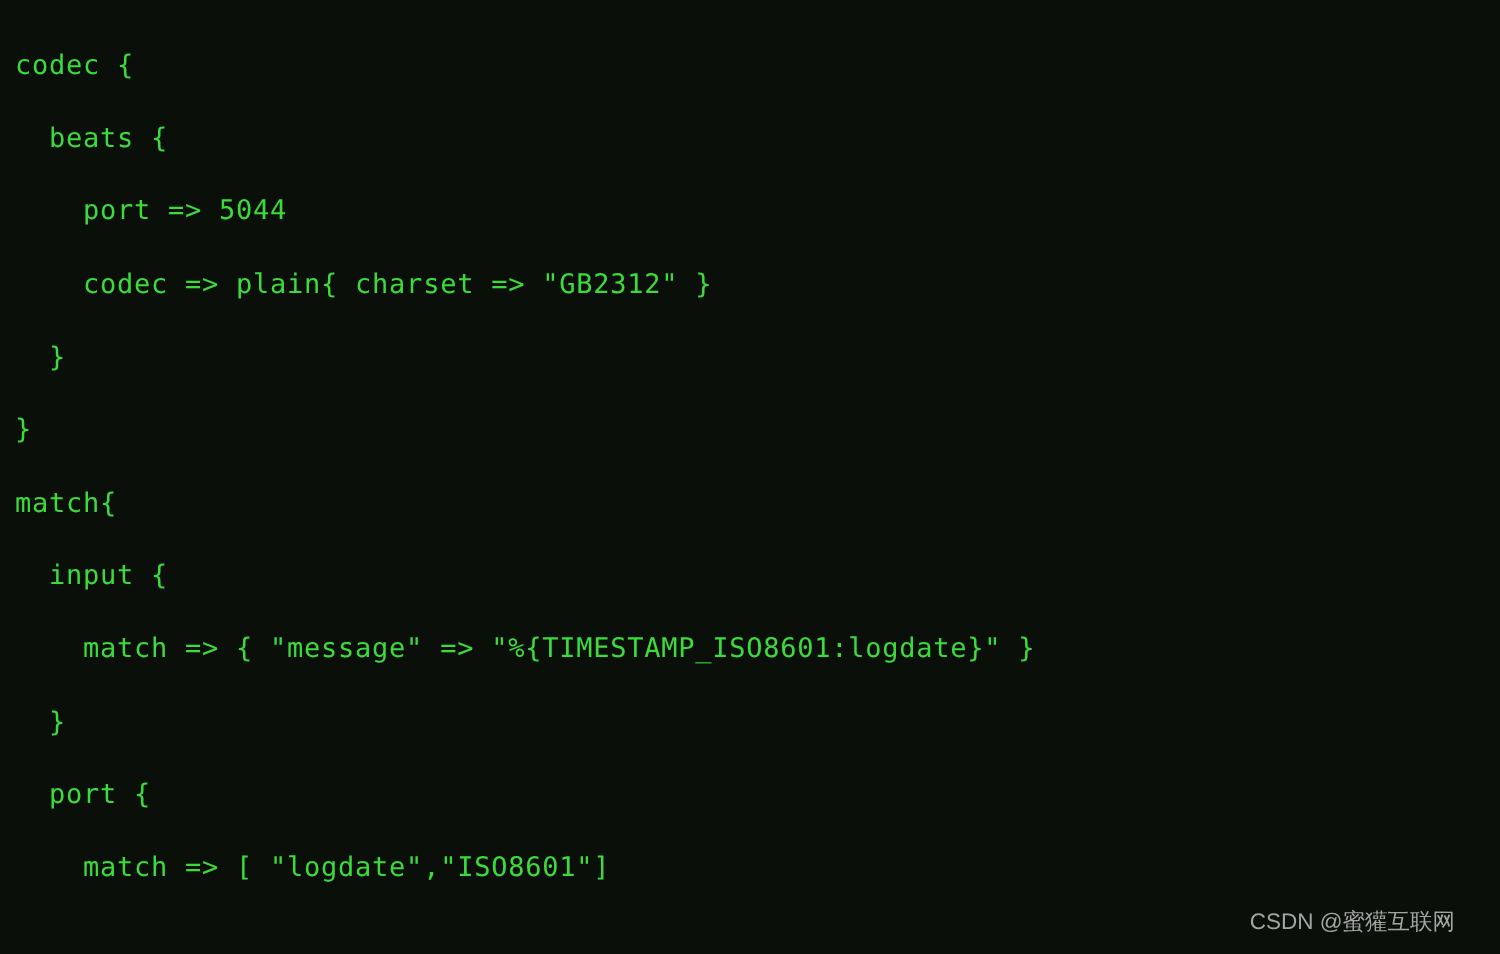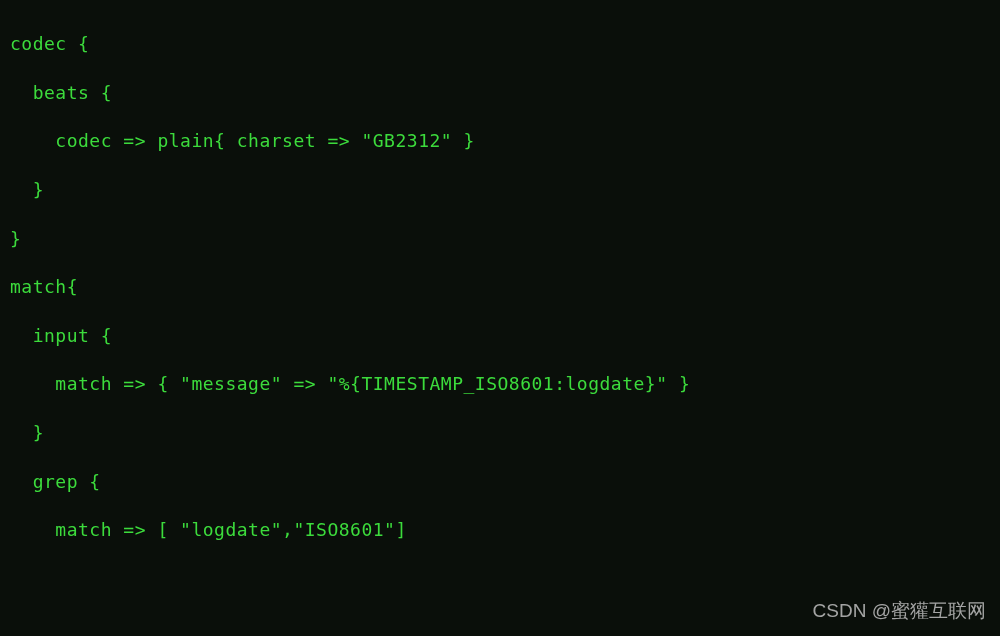--- a/index.html
+++ b/index.html
@@ -22,41 +22,42 @@
       white-space: pre;
       line-height: 1.35;
       letter-spacing: 0.5px;
     }
     .line {
       display: block;
     }
     .watermark {
       position: absolute;
       bottom: 12px;
-      right: 14px;
+      right: 30px;
       color: #bfbfbf;
       font-family: Arial, sans-serif;
-      font-size: 19px;
+      font-size: 15px;
       opacity: 0.85;
     }
   </style>
 </head>
 <body>
 
 <div class="terminal">
 <span class="line">codec {</span>
 <span class="line">  beats {</span>
+<span class="line">    port =&gt; 5044</span>
 <span class="line">    codec =&gt; plain{ charset =&gt; "GB2312" }</span>
 <span class="line">  }</span>
 <span class="line">}</span>
 <span class="line">match{</span>
 <span class="line">  input {</span>
 <span class="line">    match =&gt; { "message" =&gt; "%{TIMESTAMP_ISO8601:logdate}" }</span>
 <span class="line">  }</span>
-<span class="line">  grep {</span>
+<span class="line">  port {</span>
 <span class="line">    match =&gt; [ "logdate","ISO8601"]</span>
 
 
 
 
 
 
 
 
 

